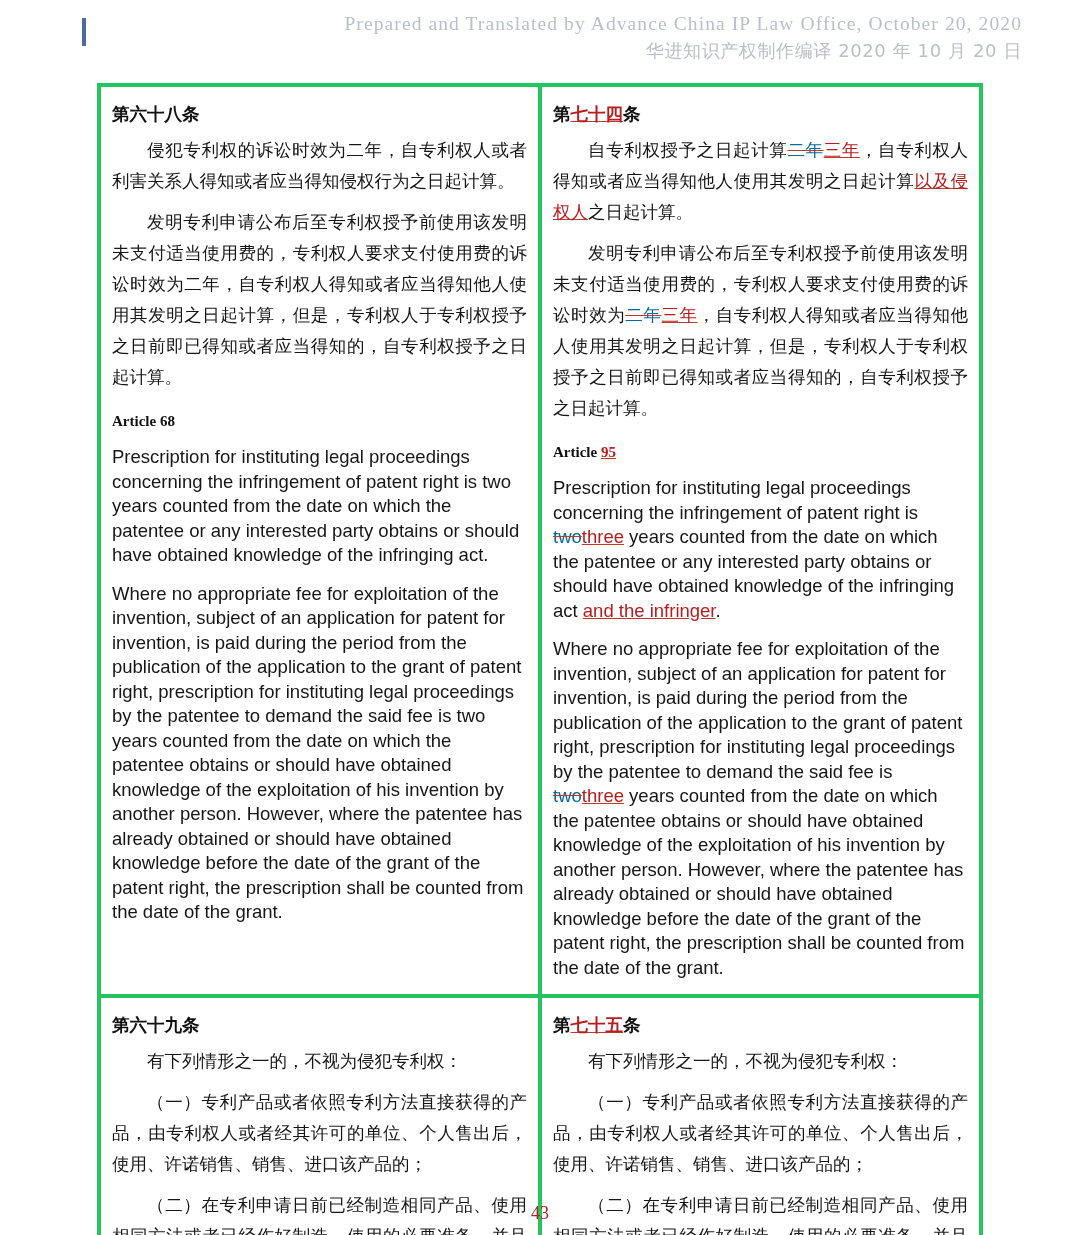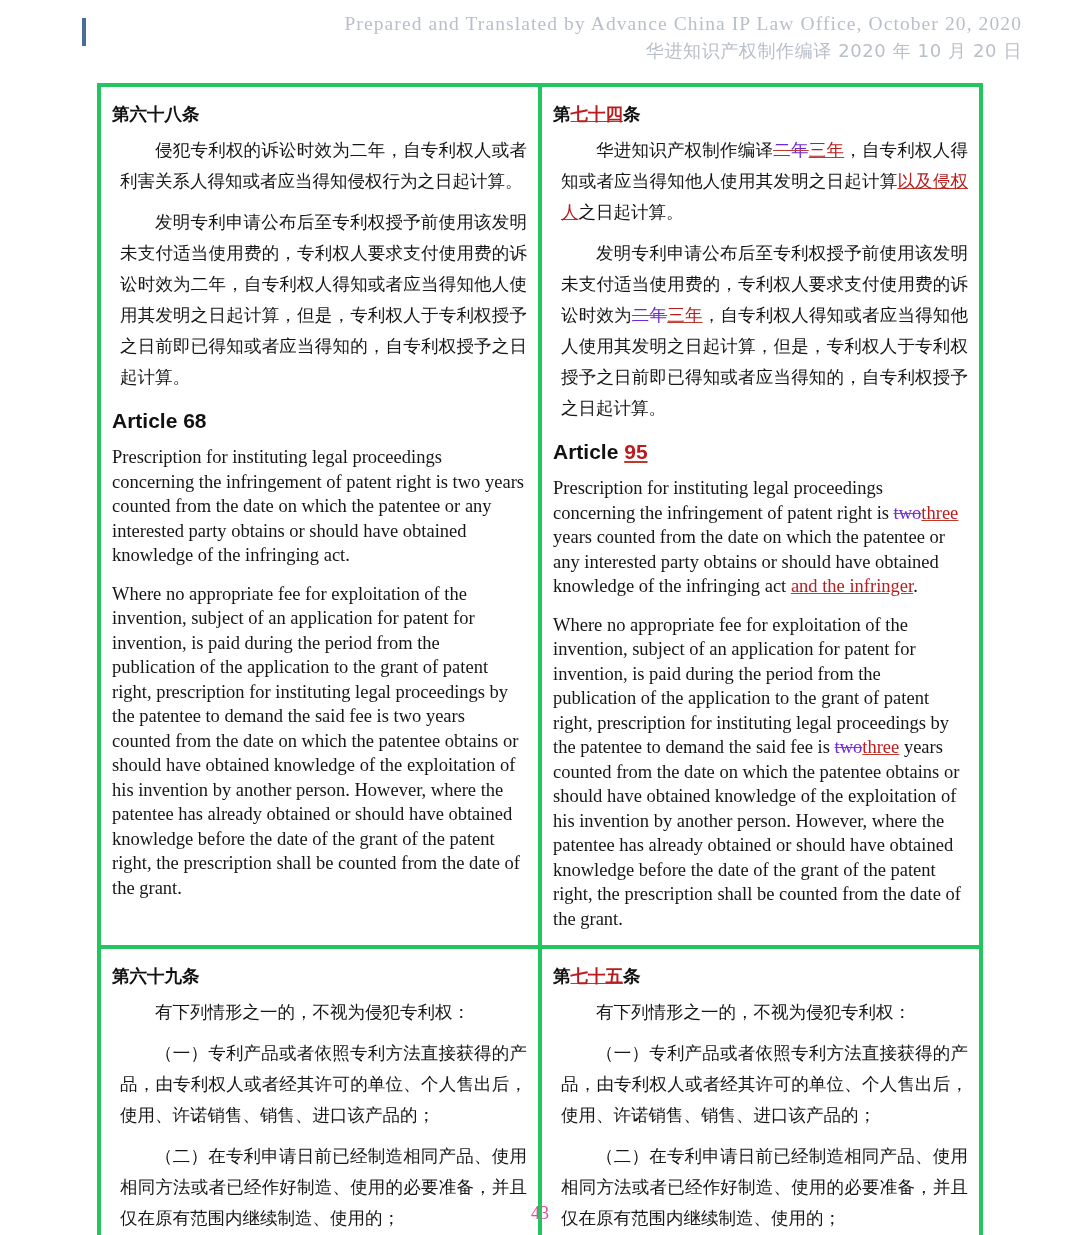--- a/index.html
+++ b/index.html
@@ -78,69 +78,69 @@
     font-weight: bold;
     font-size: 17.5px;
     line-height: 30px;
     margin: 4px 0 6px 0;
     color: #111;
   }
   .cn-para {
     font-family: "DejaVu Sans", "Liberation Sans", sans-serif;
     font-size: 17.5px;
     line-height: 31px;
-    margin: 0 0 10px 8px;
+    margin: 0 0 10px 0;
     text-align: justify;
     color: #161616;
   }
   .cn-para.indent {
     text-indent: 2em;
   }
   .en-heading {
-    font-family: Liberation Sans, sans-serif;
+    font-family: Liberation Serif, serif;
     font-weight: bold;
-    font-size: 21px;
+    font-size: 15px;
     line-height: 28px;
     margin: 14px 0 10px 0;
     color: #111;
   }
   .en-para {
-    font-family: Liberation Serif, serif;
+    font-family: Liberation Sans, sans-serif;
     font-size: 18.5px;
     line-height: 24.5px;
     margin: 0 0 14px 0;
     color: #161616;
   }
   .en-para:last-child,
   .cn-para:last-child {
     margin-bottom: 0;
   }
 
   
   .ins {
     color: #b91c1c;
     text-decoration: underline;
     text-decoration-color: #c0392b;
   }
   .del {
-    color: #6d28d9;
+    color: #0369a1;
     text-decoration: line-through;
     text-decoration-color: #c0392b;
   }
 
   
   .page-number {
     position: absolute;
     left: 0;
     top: 1203px;
     width: 1080px;
     text-align: center;
     font-family: "Liberation Serif", "DejaVu Serif", serif;
     font-size: 18px;
-    color: #ec4899;
+    color: #b91c1c;
   }
 </style>
 </head>
 <body>
 
 <div class="page-header">
   <div class="margin-mark"></div>
   <div class="header-lines">
     <div class="header-line-en">Prepared  and  Translated  by  Advance  China  IP  Law  Office,  October  20,  2020</div>
     <div class="header-line-cn">华进知识产权制作编译 2020 年 10 月 20 日</div>
@@ -156,21 +156,21 @@
         <div class="cn-para indent">侵犯专利权的诉讼时效为二年，自专利权人或者利害关系人得知或者应当得知侵权行为之日起计算。</div>
         <div class="cn-para indent">发明专利申请公布后至专利权授予前使用该发明未支付适当使用费的，专利权人要求支付使用费的诉讼时效为二年，自专利权人得知或者应当得知他人使用其发明之日起计算，但是，专利权人于专利权授予之日前即已得知或者应当得知的，自专利权授予之日起计算。</div>
         <div class="en-heading">Article 68</div>
         <div class="en-para">Prescription for instituting legal proceedings concerning the infringement of patent right is two years counted from the date on which the patentee or any interested party obtains or should have obtained knowledge of the infringing act.</div>
         <div class="en-para">Where no appropriate fee for exploitation of the invention, subject of an application for patent for invention, is paid during the period from the publication of the application to the grant of patent right, prescription for instituting legal proceedings by the patentee to demand the said fee is two years counted from the date on which the patentee obtains or should have obtained knowledge of the exploitation of his invention by another person. However, where the patentee has already obtained or should have obtained knowledge before the date of the grant of the patent right, the prescription shall be counted from the date of the grant.</div>
       </td>
 
       <td>
         <div class="cn-heading"><span>第</span><span class="ins">七十四</span><span>条</span></div>
 
-        <div class="cn-para indent"><span>华进知识产权制作编译</span><span class="del">二年</span><span class="ins">三年</span><span>，自专利权人得知或者应当得知他人使用其发明之日起计算</span><span class="ins">以及侵权人</span><span>之日起计算。</span></div>
+        <div class="cn-para indent"><span>自专利权授予之日起计算</span><span class="del">二年</span><span class="ins">三年</span><span>，自专利权人得知或者应当得知他人使用其发明之日起计算</span><span class="ins">以及侵权人</span><span>之日起计算。</span></div>
 
         <div class="cn-para indent"><span>发明专利申请公布后至专利权授予前使用该发明未支付适当使用费的，专利权人要求支付使用费的诉讼时效为</span><span class="del">二年</span><span class="ins">三年</span><span>，自专利权人得知或者应当得知他人使用其发明之日起计算，但是，专利权人于专利权授予之日前即已得知或者应当得知的，自专利权授予之日起计算。</span></div>
 
         <div class="en-heading"><span>Article </span><span class="ins">95</span></div>
 
         <div class="en-para"><span>Prescription for instituting legal proceedings concerning the infringement of patent right is </span><span class="del">two</span><span class="ins">three</span><span> years counted from the date on which the patentee or any interested party obtains or should have obtained knowledge of the infringing act </span><span class="ins">and the infringer</span><span>.</span></div>
 
         <div class="en-para"><span>Where no appropriate fee for exploitation of the invention, subject of an application for patent for invention, is paid during the period from the publication of the application to the grant of patent right, prescription for instituting legal proceedings by the patentee to demand the said fee is </span><span class="del">two</span><span class="ins">three</span><span> years counted from the date on which the patentee obtains or should have obtained knowledge of the exploitation of his invention by another person. However, where the patentee has already obtained or should have obtained knowledge before the date of the grant of the patent right, the prescription shall be counted from the date of the grant.</span></div>
       </td>
     </tr>

